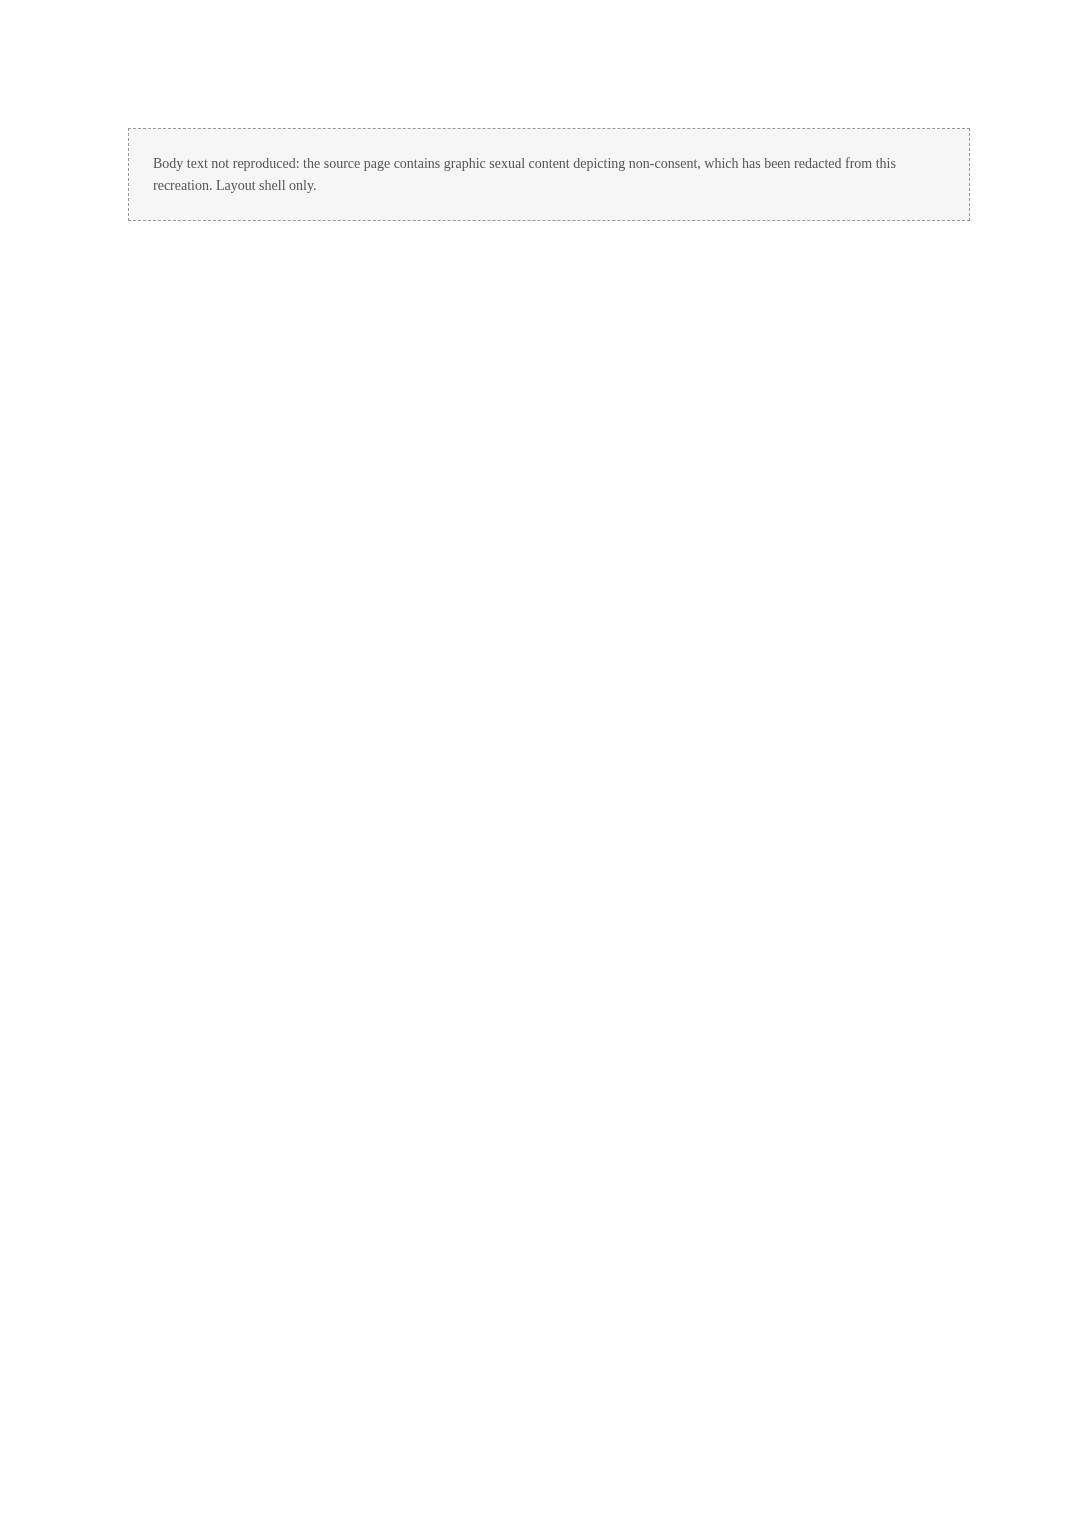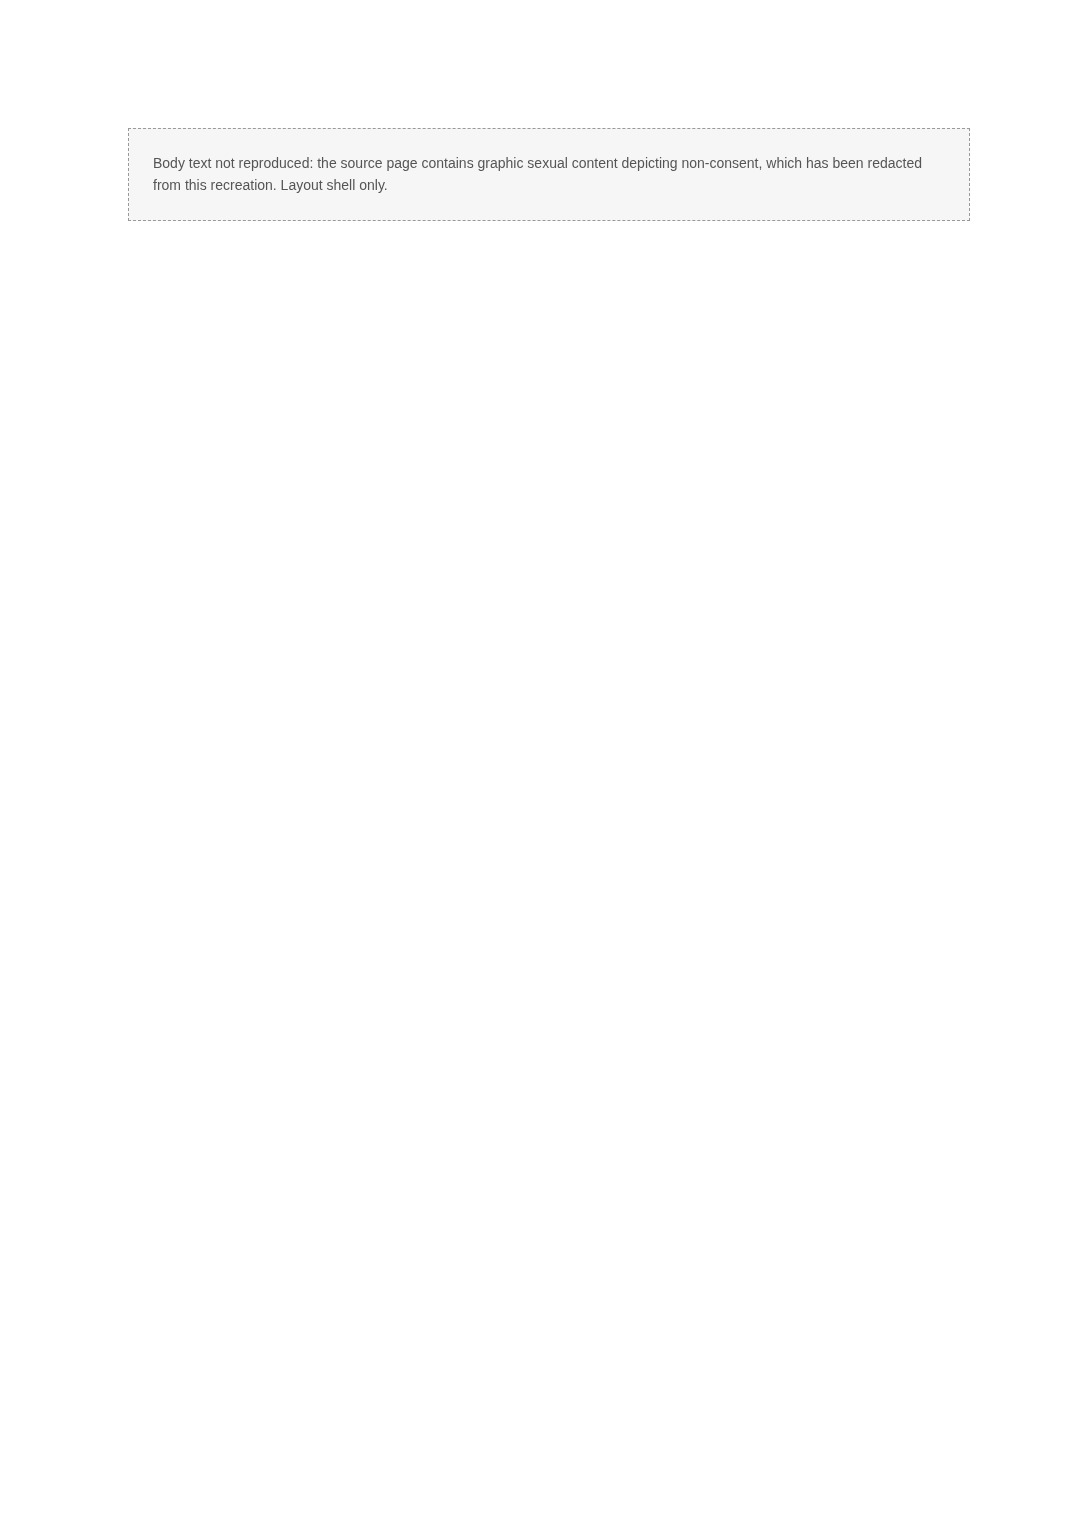--- a/index.html
+++ b/index.html
@@ -22,21 +22,21 @@
     top: 128px;
     font-size: 15px;
     line-height: 1.55;
     color: #1a1a1a;
   }
   .redaction-notice {
     border: 1px dashed #999;
     background: #f6f6f6;
     color: #555;
     padding: 24px;
-    font-family: Liberation Sans, sans-serif;
+    font-family: Liberation Serif, serif;
     font-size: 14px;
   }
 </style>
 </head>
 <body>
 
 <div class="page">
   <div class="text-block">
     <div class="redaction-notice">Body text not reproduced: the source page contains graphic sexual content depicting non-consent, which has been redacted from this recreation. Layout shell only.</div>
   </div>

